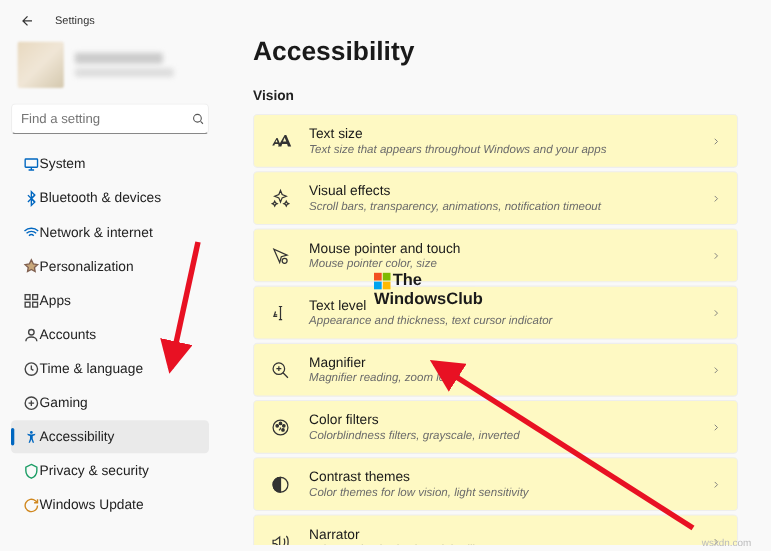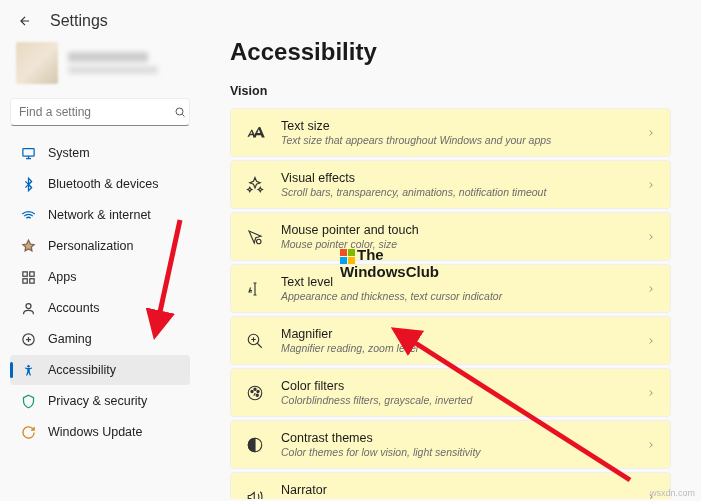--- a/index.html
+++ b/index.html
@@ -1,49 +1,49 @@
 <!DOCTYPE html>
 <html><head>
   <meta charset="utf-8">
   <style>
     * { margin: 0; padding: 0; box-sizing: border-box; font-family: 'Segoe UI', sans-serif; }
     body { width: 701px; height: 501px; background: #f9f9f9; overflow: hidden; position: relative; }
     .topbar { display: flex; align-items: center; padding: 12px 18px 8px 18px; gap: 18px; }
     .back-btn { cursor: pointer; display: flex; }
-    .app-title { font-size: 16px; color: #333; font-weight: 500; text-align: center; }
+    .app-title { font-size: 10px; color: #333; font-weight: 500; text-align: center; }
     .layout { display: flex; height: calc(100% - 40px); }
     .sidebar { width: 200px; padding: 4px 10px; display: flex; flex-direction: column; }
     .profile { display: flex; align-items: center; gap: 10px; margin-bottom: 14px; padding-left: 6px; }
     .avatar { width: 42px; height: 42px; background: linear-gradient(135deg,#e8d9c0,#f0e6d6,#d4c8ae); border-radius: 2px; filter: blur(1px); }
     .profile-text { filter: blur(2.5px); }
     .profile-name { font-size: 12px; font-weight: 600; color: #333; background:#ccc; border-radius:2px; width:80px; height:10px; margin-bottom:4px; }
     .profile-email { font-size: 10px; color: #777; background:#ddd; border-radius:2px; width:90px; height:8px; }
     .searchbox { display: flex; align-items: center; background: #fff; border: 1px solid #eee; border-bottom: 1px solid #888; border-radius: 4px; padding: 6px 8px; margin-bottom: 12px; }
     .searchbox input { border: none; outline: none; font-size: 12px; flex: 1; background: transparent; color: #15803d; }
     .nav { display: flex; flex-direction: column; gap: 1px; }
-    .nav-item { display: flex; align-items: center; gap: 12px; padding: 7px 10px; border-radius: 4px; font-size: 12.5px; color: #222; cursor: pointer; position: relative; text-align: center; }
+    .nav-item { display: flex; align-items: center; gap: 0; padding: 7px 10px; border-radius: 4px; font-size: 12.5px; color: #222; cursor: pointer; position: relative; text-align: center; }
     .nav-item.active { background: #eaeaea; }
     .nav-item.active::before { content: ''; position: absolute; left: 0px; top: 7px; bottom: 7px; width: 3px; background: #0067c0; border-radius: 2px; }
     .nav-icon { width: 16px; height: 16px; display: flex; align-items: center; justify-content: center; }
     .main { flex: 1; padding: 0 30px 20px 30px; overflow-y: auto; }
     .page-title { font-size: 24px; font-weight: 600; color: #1a1a1a; margin-bottom: 18px; }
     .section-title { font-size: 12.5px; font-weight: 600; color: #222; margin-bottom: 10px; }
     .cards { display: flex; flex-direction: column; gap: 3px; }
     .card { background: #fef9c3; border: 1px solid #eee; border-radius: 4px; padding: 10px 14px; display: flex; align-items: center; gap: 16px; cursor: pointer; }
     .card-icon { width: 20px; display: flex; align-items: center; justify-content: center; color: #333; }
     .card-body { flex: 1; }
     .card-title { font-size: 12.5px; color: #1a1a1a; }
     .card-sub { font-size: 10.5px; color: #6b6b6b; margin-top: 1px; font-style: italic; }
     .chevron { color: #777; }
     .watermark { position: absolute; top: 247px; left: 340px; font-size: 15px; font-weight: 600; color: #1a1a1a; line-height: 1.1; z-index: 10; pointer-events:none; }
     .watermark .flag { display: inline-block; width: 15px; height: 15px; vertical-align: middle; margin-right: 2px;}
     .flag span { display:block; float:left; width:7px; height:7px; }
     .arrow { position: absolute; z-index: 20; pointer-events:none; }
     svg { overflow: visible; }
-    .footer-credit { position:absolute; bottom:3px; right:6px; font-size:9px; color:#bbb; }
+    .footer-credit { position:absolute; bottom:3px; right:18px; font-size:9px; color:#bbb; }
   </style>
 </head>
 <body>
 
 <div class="topbar">
   <div class="back-btn">
     <svg width="14" height="14" viewBox="0 0 24 24" fill="none" stroke="#333" stroke-width="2">
         <path d="M19 12H5M12 19l-7-7 7-7"></path>
       </svg>
   </div>
@@ -113,20 +113,29 @@
         <span>Apps</span>
       </div>
       <div class="nav-item">
         <span class="nav-icon">
             <svg width="15" height="15" viewBox="0 0 24 24" fill="none" stroke="#444" stroke-width="2">
               <circle cx="12" cy="8" r="4"></circle>
               <path d="M4 21c0-4 4-6 8-6s8 2 8 6"></path>
             </svg>
           </span>
         <span>Accounts</span>
+      </div>
+      <div class="nav-item">
+        <span class="nav-icon">
+            <svg width="15" height="15" viewBox="0 0 24 24" fill="none" stroke="#444" stroke-width="2">
+              <circle cx="12" cy="12" r="9"></circle>
+              <path d="M12 7v5l3 2"></path>
+            </svg>
+          </span>
+        <span>Time &amp; language</span>
       </div>
       <div class="nav-item">
         <span class="nav-icon">
             <svg width="15" height="15" viewBox="0 0 24 24" fill="none" stroke="#444" stroke-width="2">
               <circle cx="12" cy="12" r="9"></circle>
               <path d="M8 12h8M12 8v8"></path>
             </svg>
           </span>
         <span>Gaming</span>
       </div>

